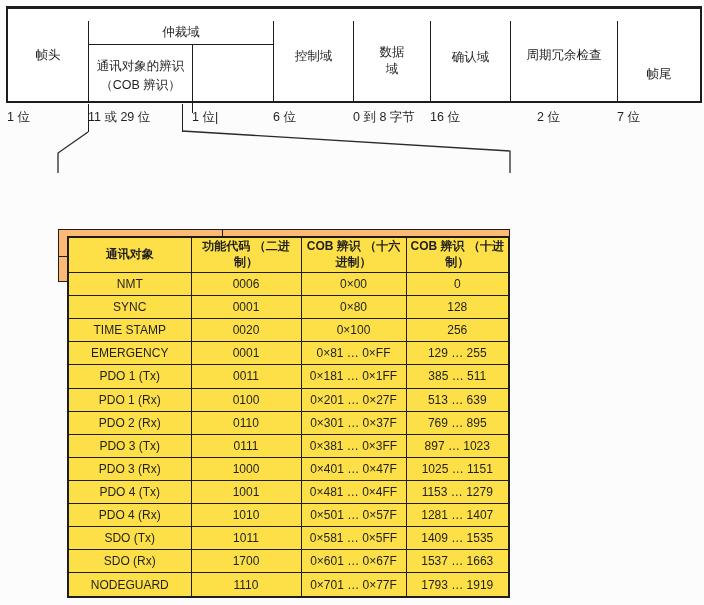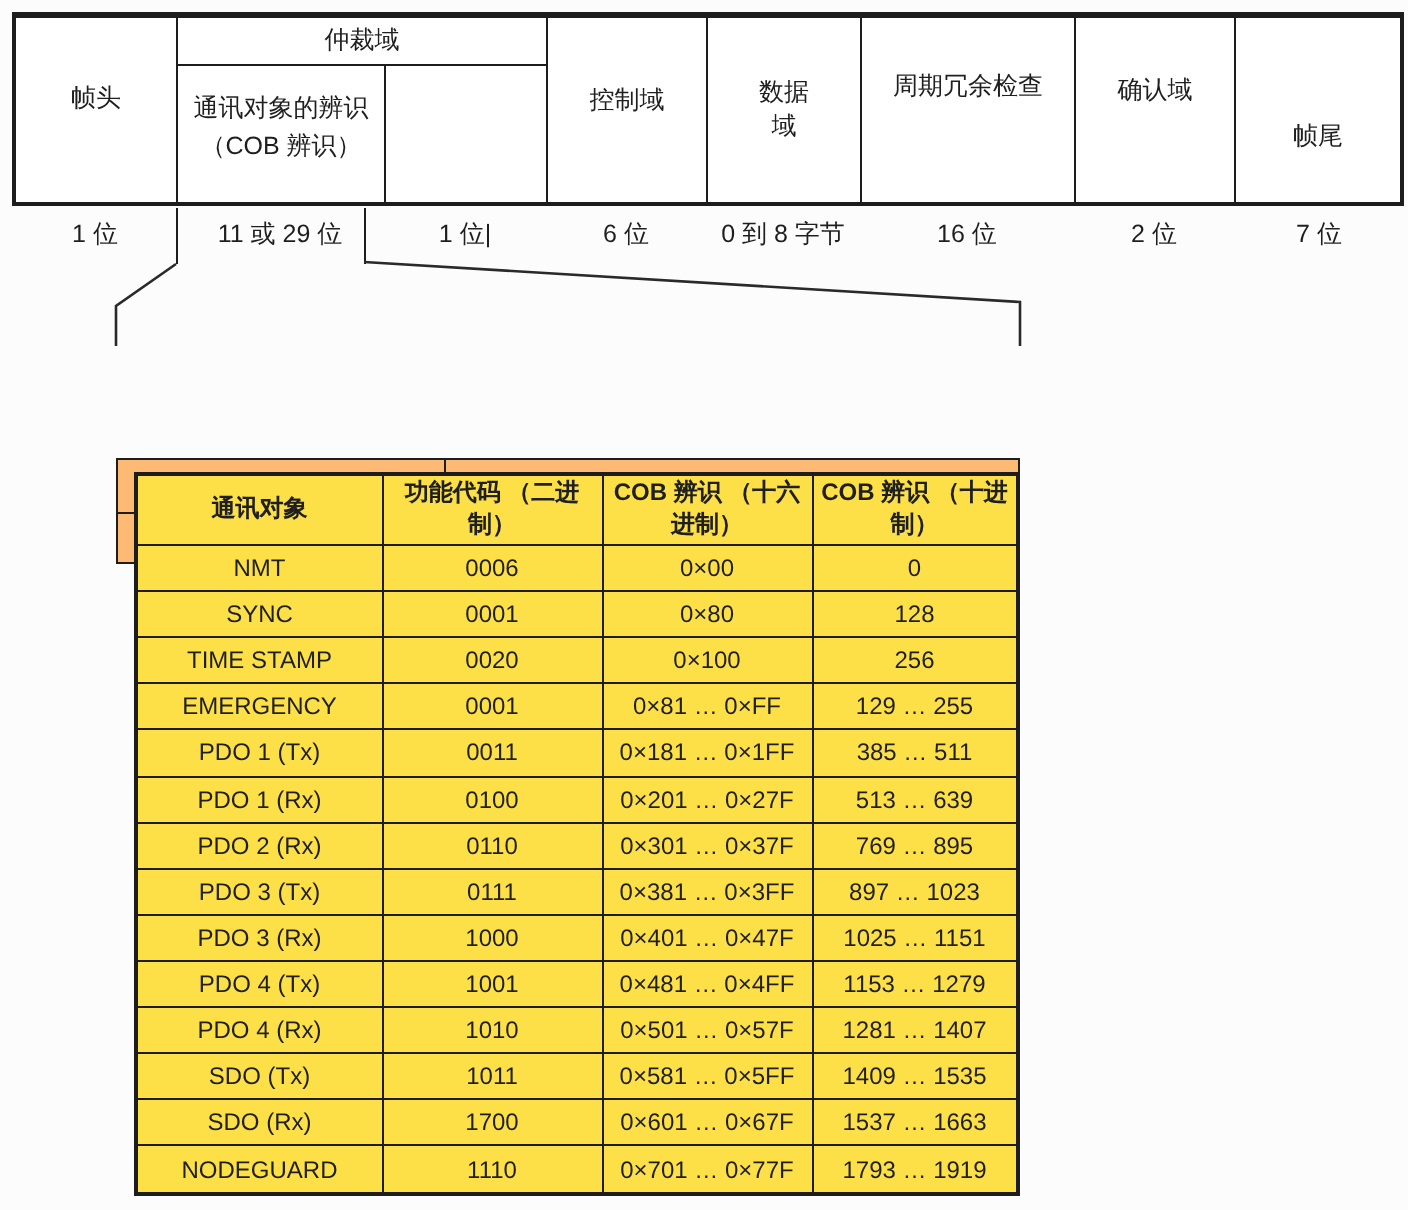--- a/index.html
+++ b/index.html
@@ -8,38 +8,38 @@
     font-family:"Liberation Sans","DejaVu Sans",sans-serif;color:#1f1f1f;
     overflow:hidden;margin:0 auto;
   }
   
   .frame-box{
     position:absolute;left:6px;top:6px;width:696px;height:97px;
     border:2px solid #1d1d1d;border-top-width:3px;background:#fff;
     display:flex;box-sizing:border-box;font-size:12.5px;
   }
   .fcol{border-right:1px solid #1d1d1d;box-sizing:border-box;display:flex;
-        align-items:center;justify-content:center;text-align:center;line-height:1.35;}
+        align-items:center;justify-content:center;text-align:center;line-height:1.35;margin-top:12px;}
   .fcol:last-child{border-right:none;}
   .w-c1{width:81px;padding-bottom:12px;}
   .w-grp{width:185px;display:block;padding:0;}
   .w-c3{width:80px;padding-bottom:10px;}
   .w-c4{width:77px;}
   .w-c5{width:107px;align-items:flex-start;padding-top:26px;}
   .w-c6{width:80px;align-items:flex-start;padding-top:28px;}
   .w-c7{flex:1;padding-top:26px;}
   .arb-header{height:24px;border-bottom:1px solid #1d1d1d;box-sizing:border-box;
               display:flex;align-items:center;justify-content:center;}
   .arb-sub{display:flex;height:68px;}
   .sub-cob{width:104px;border-right:1px solid #1d1d1d;box-sizing:border-box;
            text-align:center;padding-top:12px;line-height:1.5;}
   .sub-rtr{flex:1;text-align:center;padding-top:5px;}
   
   .wlabel{position:absolute;top:109px;height:17px;line-height:17px;
-          text-align:center;font-size:12.5px;}
+          font-size:12.5px;}
   .tick{position:absolute;top:104px;width:1px;height:28px;background:#1d1d1d;}
   
   .funnel{position:absolute;left:0;top:0;pointer-events:none;}
   
   .bit-table{
     position:absolute;left:58px;top:185px;width:452px;height:53px;
     border:1px solid #1d1d1d;box-sizing:border-box;background:#fdba74;
     display:flex;flex-direction:column;font-size:12.5px;margin-top:44px;
   }
   .bit-groups{display:flex;height:27px;border-bottom:1px solid #1d1d1d;box-sizing:border-box;}
@@ -82,25 +82,25 @@
     </div>
     <div class="fcol w-c3">
       <span>控制域</span>
     </div>
     <div class="fcol w-c4">
       <span>
         <div>数据</div>
         <div>域</div>
       </span>
     </div>
+    <div class="fcol w-c6">
+      <span>确认域</span>
+    </div>
     <div class="fcol w-c5">
       <span>周期冗余检查</span>
-    </div>
-    <div class="fcol w-c6">
-      <span>确认域</span>
     </div>
     <div class="fcol w-c7">
       <span>帧尾</span>
     </div>
   </div>
 
   <div class="wlabel" style="left:7px;width:81px">1 位</div>
   <div class="wlabel" style="left:88px;width:104px">11 或 29 位</div>
   <div class="wlabel" style="left:192px;width:81px">1 位|</div>
   <div class="wlabel" style="left:273px;width:80px">6 位</div>

